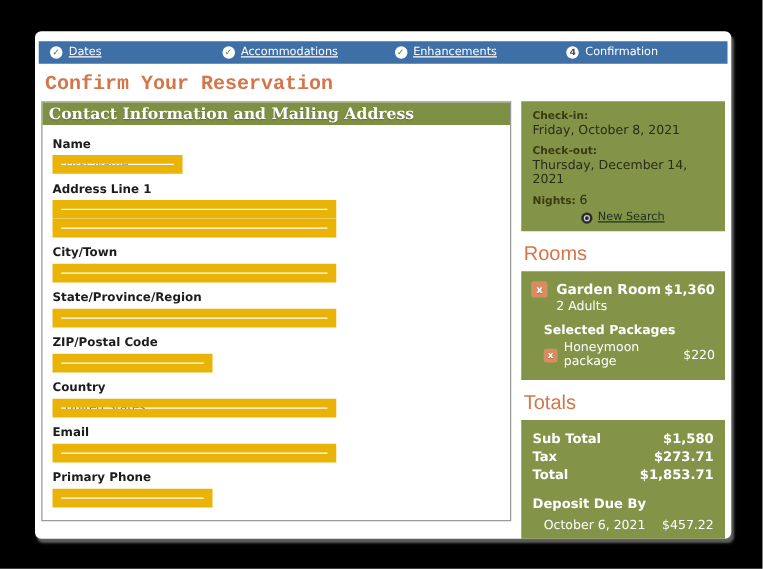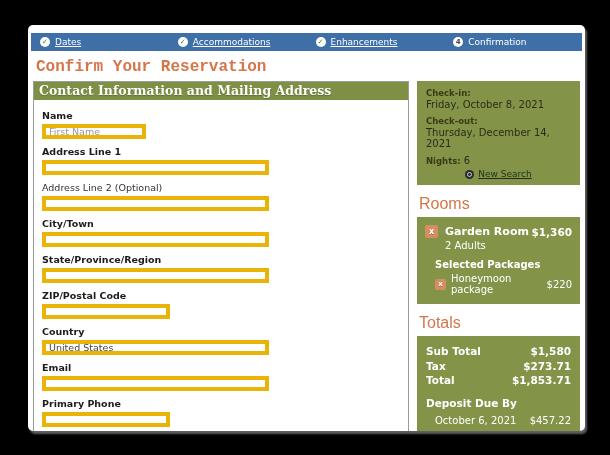--- a/index.html
+++ b/index.html
@@ -73,21 +73,21 @@
   .form-body { padding: 3px 8px 10px; }
   .field-label {
     display: block;
     font-size: 9.5px;
     font-weight: bold;
     color: #1c1c1c;
     margin: 7px 0 3px;
   }
   .field-label.optional { font-weight: normal; color: #333; }
   .form-body input {
-    border: 4px solid #eab308;
+    border: 7px solid #eab308;
     height: 15px;
     font-size: 9.5px;
     padding: 0 3px;
     color: #444;
     font-family: "DejaVu Sans", sans-serif;
     display: block;
   }
   .form-body input::placeholder { color: #999; }
   .name-row { display: flex; gap: 7px; }
   .name-row input { display: inline-block; }
@@ -185,21 +185,20 @@
         <div class="form-body">
 
           <label class="field-label">Name</label>
           <div class="name-row">
             <input class="w-first" type="text" placeholder="First Name" style="">
           </div>
 
           <label class="field-label">Address Line 1</label>
           <input class="w-full" type="text" style="">
 
-          <label class="field-label optional">Address Line 2 (Optional)</label>
           <input class="w-full" type="text" style="">
 
           <label class="field-label">City/Town</label>
           <input class="w-full" type="text" style="">
 
           <label class="field-label">State/Province/Region</label>
           <input class="w-full" type="text" style="">
 
           <label class="field-label">ZIP/Postal Code</label>
           <input class="w-half" type="text" style="">

